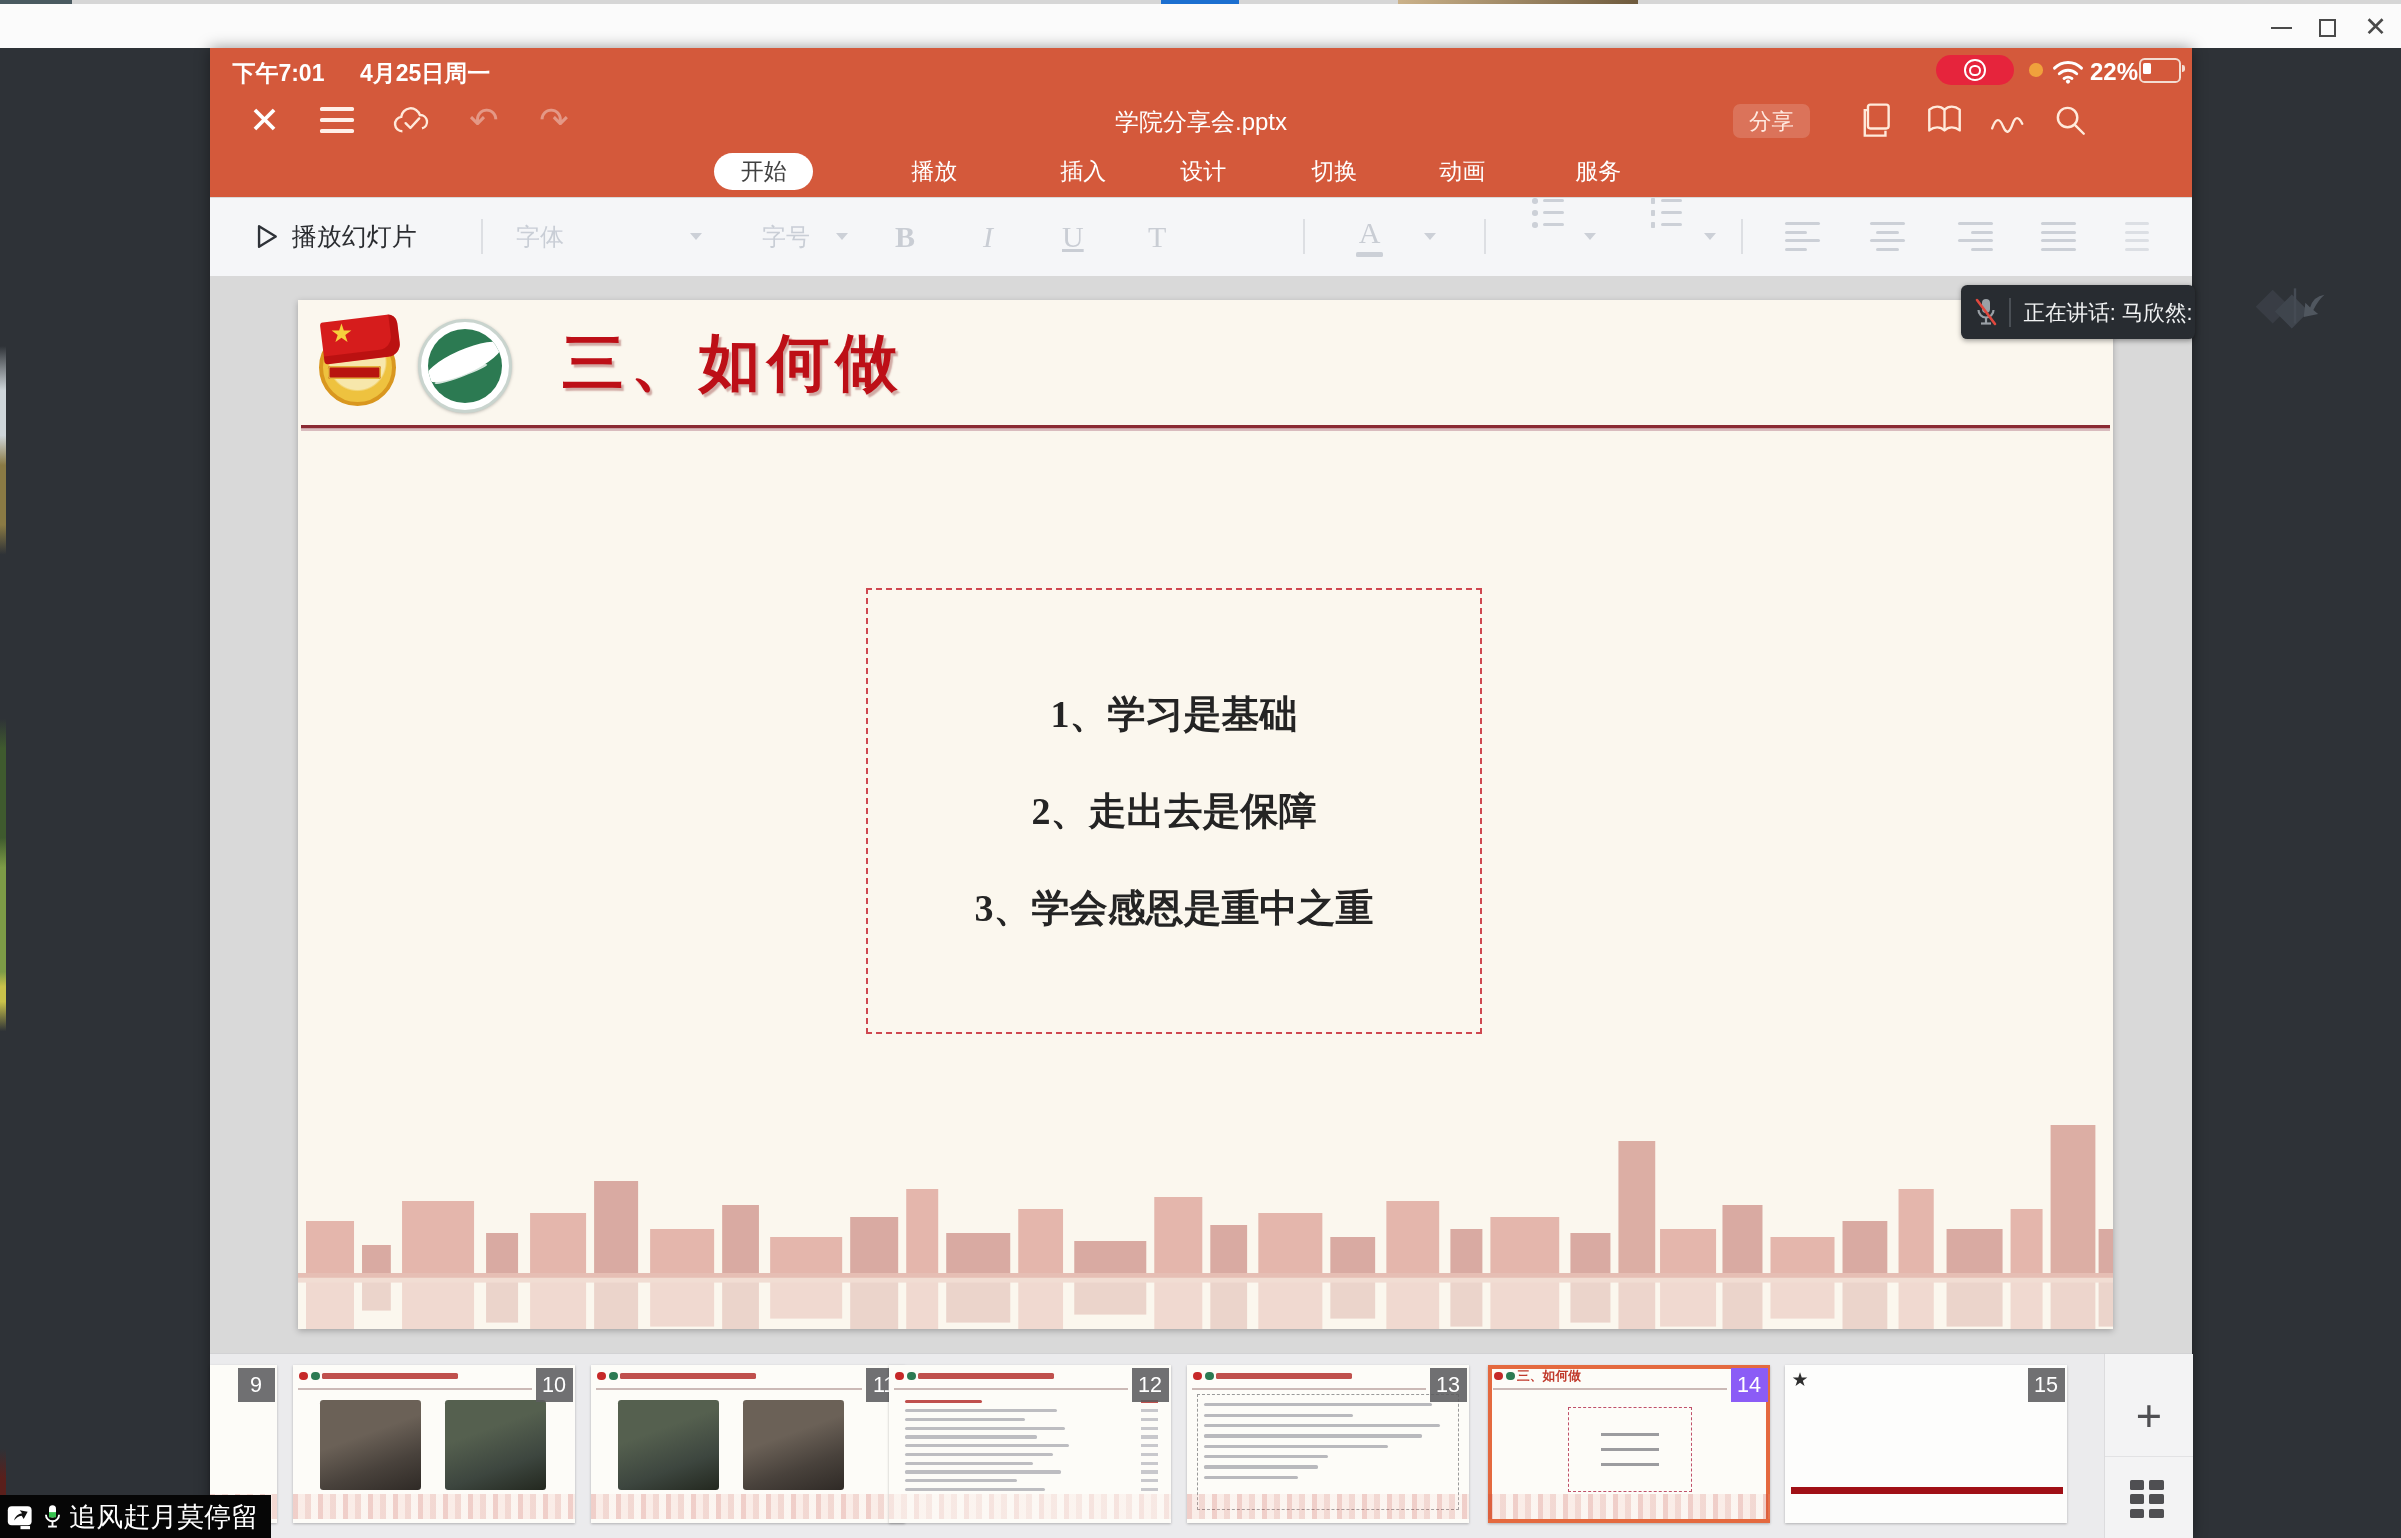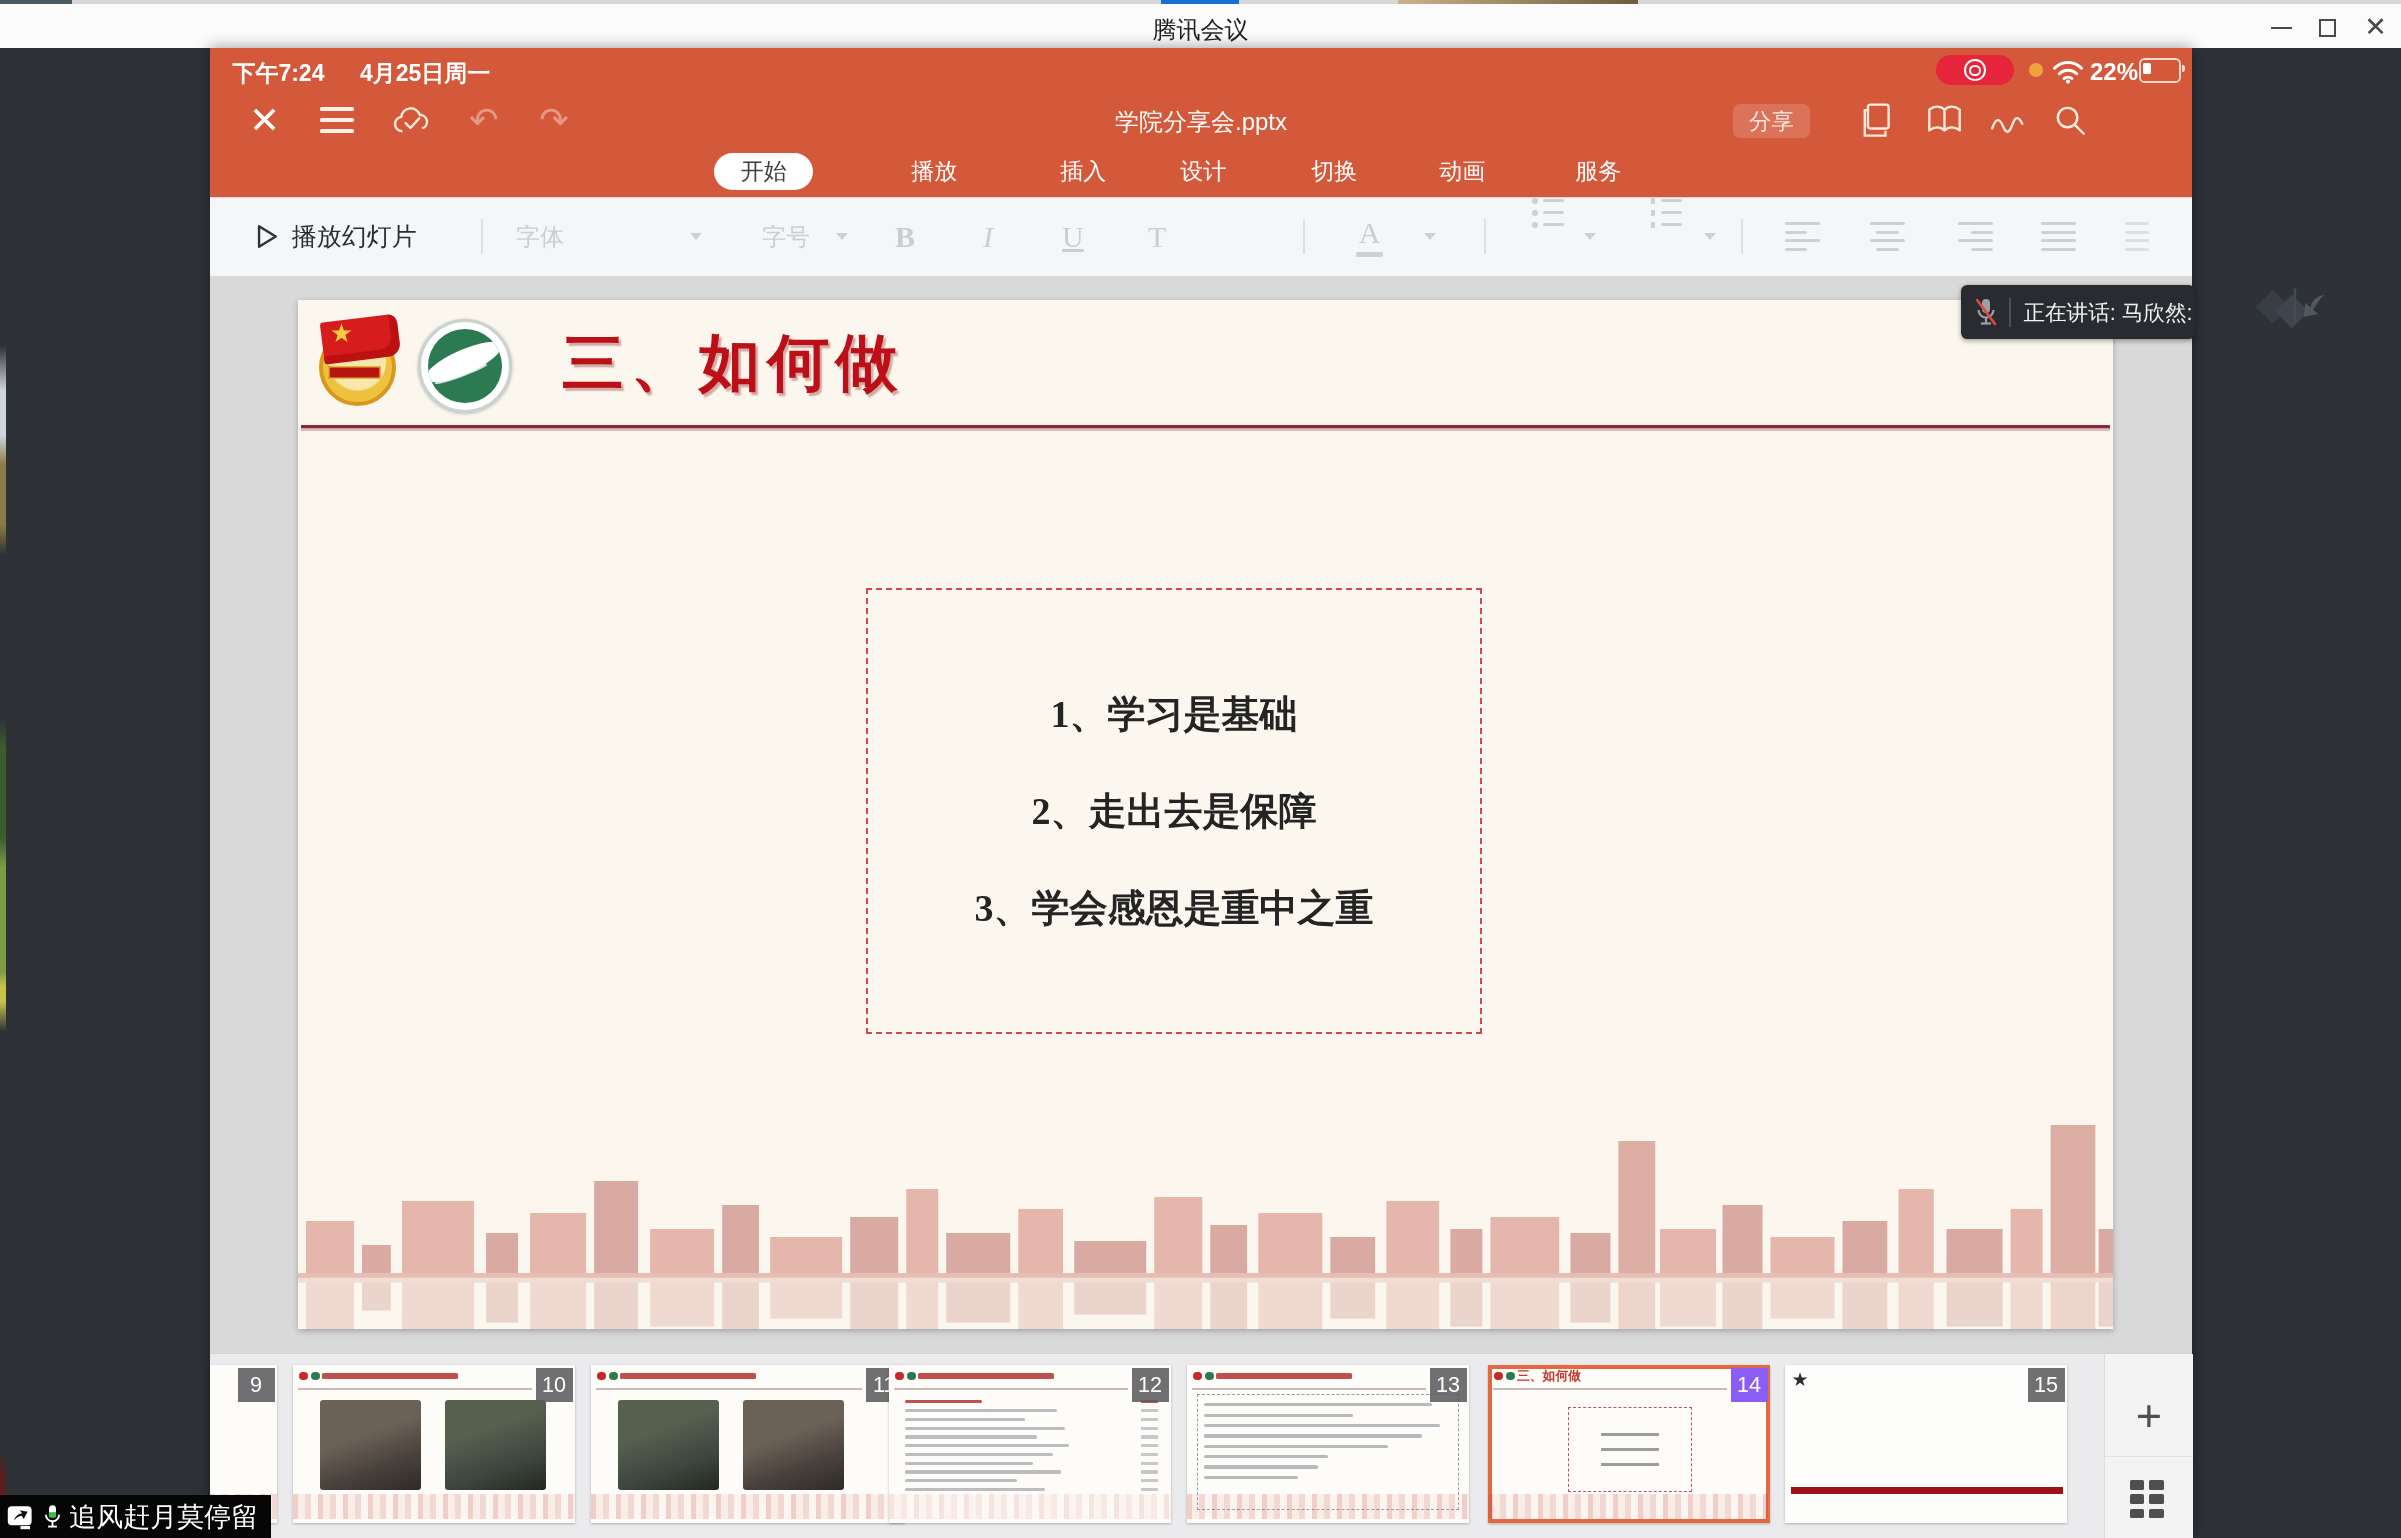--- a/index.html
+++ b/index.html
@@ -139,42 +139,41 @@
 <body>
 
 <div id="app">
 
   <div class="top-sliver">
     <i class="sliver-left"></i>
     <i class="sliver-blue"></i>
     <i class="sliver-tan"></i>
   </div>
   <div class="titlebar">
-    <div class="win-title">腾讯会议</div>
     <div class="win-btn btn-min">
         <i class="min-bar"></i>
       </div>
     <div class="win-btn btn-restore">
         <span class="restore-ico">
           <i></i>
           <b></b>
         </span>
       </div>
     <div class="win-btn btn-close">
         <i class="close-x">✕</i>
       </div>
   </div>
 
   <div class="stage">
     <div class="desk-sliver"></div>
 
     <div class="share">
 
       <div class="statusbar">
-        <span class="st-time">下午7:24</span>
+        <span class="st-time">下午7:01</span>
         <span class="st-date">4月25日周一</span>
         <span class="rec-pill">
             <span class="rec-ring">
               <i></i>
             </span>
           </span>
         <i class="st-dot"></i>
         <span class="st-wifi">
           <svg class="svgico" width="34" height="27" viewBox="0 0 42 34">
             <path d="M4 14 a24 24 0 0 1 34 0" fill="none" stroke="#fff" stroke-width="3.6" stroke-linecap="round"></path>

